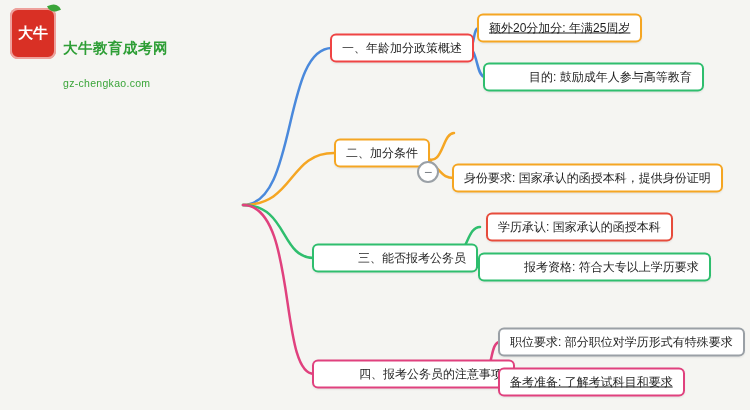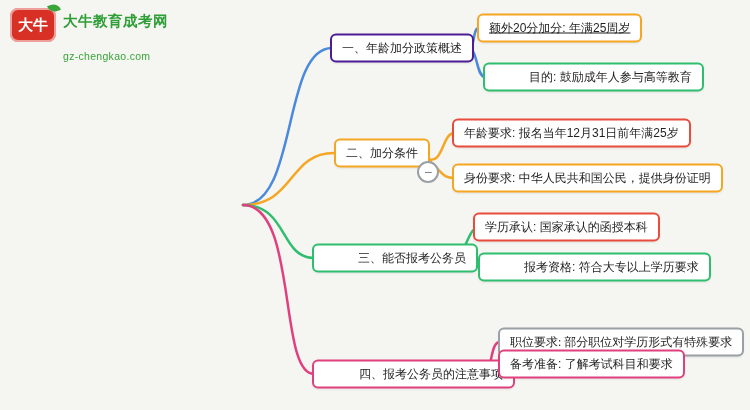--- a/index.html
+++ b/index.html
@@ -20,21 +20,21 @@
     transform: translateY(-50%);
     background: #ffffff;
     border-radius: 6px;
     padding: 5px 10px;
     font-size: 12px;
     color: #1f1f1f;
     white-space: nowrap;
     line-height: 1.25;
     box-shadow: 0 1px 2px rgba(0,0,0,0.06);
   }
-  .b-blue   { border: 2px solid #4c1d95; }
+  .b-blue   { border: 2px solid #ef4444; }
   .b-orange { border: 2px solid #f5a623; }
   .b-green  { border: 2px solid #2fbe6e; padding-left: 44px; }
   .b-pink   { border: 2px solid #e0417e; }
   .b-red    { border: 2px solid #e74c3c; }
   .b-gray   { border: 2px solid #9aa0a6; }
 
   .root-label {
     position: absolute;
     left: 4px; top: 205px;
     transform: translateY(-50%);
@@ -54,36 +54,36 @@
     display: flex; align-items: center; justify-content: center;
     font-size: 14px; color: #7a7f85; line-height: 1;
     cursor: pointer;
     z-index: 3;
   }
 
   
   .logo { position: absolute; left: 10px; top: 8px; display: flex; align-items: flex-start; gap: 7px; }
   .logo-mark {
     position: relative;
-    width: 46px; height: 34px;
+    width: 46px; height: 51px;
     background: #d93025;
     border-radius: 8px;
     display: flex; align-items: center; justify-content: center;
     color: #ffffff; font-weight: bold; font-size: 15px;
     box-shadow: inset 0 0 0 2px rgba(255,255,255,0.55);
   }
   .logo-leaf {
     position: absolute; right: -4px; top: -4px;
     width: 12px; height: 8px;
     background: #3aa539;
     border-radius: 0 8px 0 8px;
     transform: rotate(-20deg);
   }
   .logo-text { display: flex; flex-direction: column; padding-top: 4px; }
-  .logo-name { color: #2e9e36; font-weight: bold; font-size: 14.5px; letter-spacing: 0.5px; }
+  .logo-name { color: #2e9e36; font-weight: bold; font-size: 14.5px; letter-spacing: 0.5px; margin-top: 27px; }
   .logo-url  { color: #3aa539; font-size: 10.5px; margin-top: 19px; letter-spacing: 0.3px; }
 </style>
 </head>
 <body>
 
 <div class="canvas">
 
   <svg class="connectors" viewBox="0 0 750 410">
 
     <path class="stroke-blue" d="M243,205 C298,205 282,48 332,48"></path>
@@ -121,22 +121,21 @@
   <div class="node b-green" style="left:312px; top:258px;">三、能否报考公务员</div>
   <div class="node b-pink" style="left:312px; top:374px;padding-left:45px;">四、报考公务员的注意事项</div>
 
   <div class="collapse-btn">
     <span>−</span>
   </div>
 
   <div class="node b-orange" style="left:477px; top:28px;text-decoration:underline;">额外20分加分: 年满25周岁</div>
   <div class="node b-green" style="left:483px; top:77px;">目的: 鼓励成年人参与高等教育</div>
 
-  <div class="node b-red" style="left:452px; top:133px;">年龄要求: 报名当年12月31日前年满25岁</div>
-  <div class="node b-orange" style="left:452px; top:178px;">身份要求: 中华人民共和国公民，提供身份证明</div>
+  <div class="node b-orange" style="left:452px; top:178px;">身份要求: 国家承认的函授本科，提供身份证明</div>
 
-  <div class="node b-red" style="left:473px; top:227px;border-radius:6px;">学历承认: 国家承认的函授本科</div>
+  <div class="node b-red" style="left:486px; top:227px;border-radius:6px;">学历承认: 国家承认的函授本科</div>
   <div class="node b-green" style="left:478px; top:267px;">报考资格: 符合大专以上学历要求</div>
 
-  <div class="node b-gray" style="left:498px; top:342px;font-family:Liberation Serif, serif;">职位要求: 部分职位对学历形式有特殊要求</div>
-  <div class="node b-pink" style="left:498px; top:364px;">备考准备: 了解考试科目和要求</div>
+  <div class="node b-gray" style="left:498px; top:342px;">职位要求: 部分职位对学历形式有特殊要求</div>
+  <div class="node b-pink" style="left:498px; top:382px;text-decoration:underline;">备考准备: 了解考试科目和要求</div>
 
 </div>
 
 </body></html>

